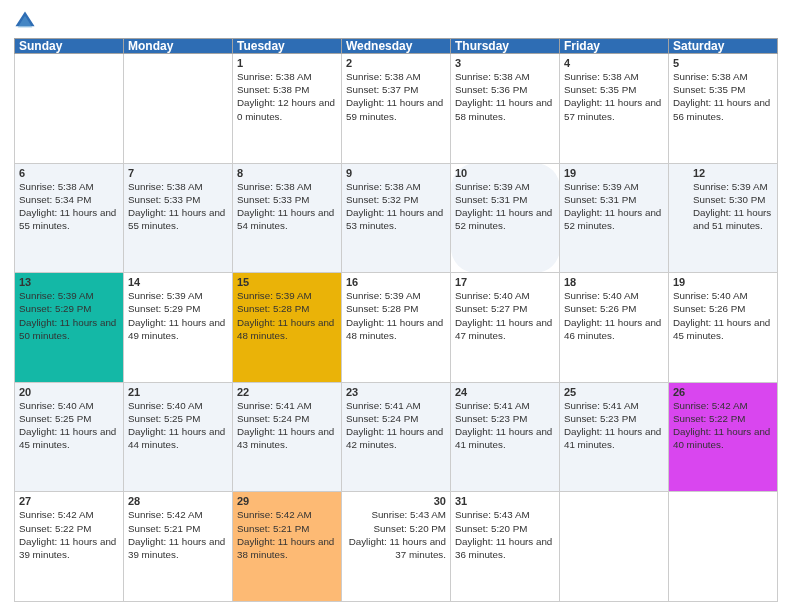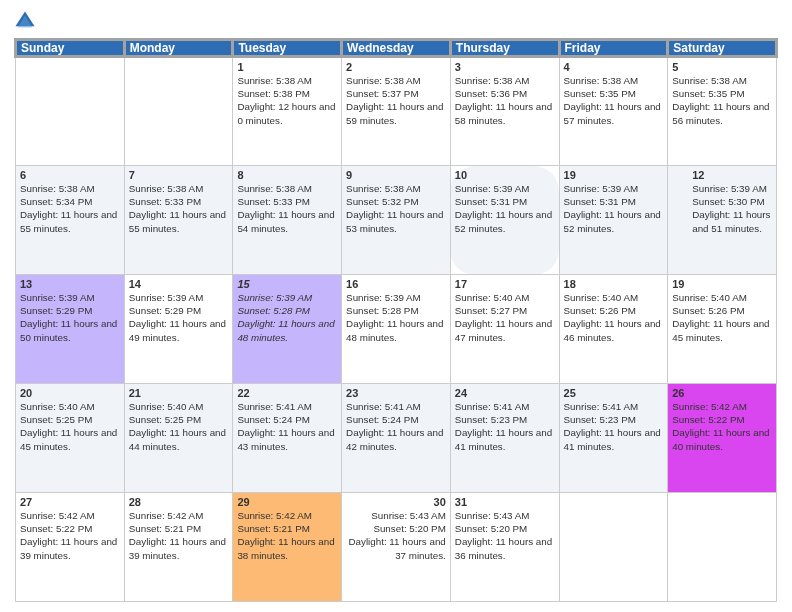--- a/index.html
+++ b/index.html
@@ -60,21 +60,21 @@
       width: 100%;
       font-size: 10.5px;
     }
     .calendar th {
       background: #2e6db4;
       color: #fff;
       padding: 0 4px;
       text-align: left;
       font-size: 12px;
       font-weight: bold;
-      border: 3px solid #a3a3a3;
+      border: 1px solid #a3a3a3;
     }
     .calendar td {
       border: 1px solid #ccc;
       vertical-align: top;
       padding: 3px 4px;
       width: calc(100% / 7);
       height: 78px;
       color: #333;
     }
     .calendar tr:nth-child(even) td {
@@ -180,29 +180,29 @@
           <td style="background: rgb(240, 244, 249);">
             <span class="day-num">19</span>
             <div class="day-info">Sunrise: 5:39 AM<br>Sunset: 5:31 PM<br>Daylight: 11 hours and 52 minutes.</div>
           </td>
           <td style="background: rgb(240, 244, 249); padding-left: 24px;">
             <span class="day-num">12</span>
             <div class="day-info">Sunrise: 5:39 AM<br>Sunset: 5:30 PM<br>Daylight: 11 hours and 51 minutes.</div>
           </td>
         </tr>
         <tr>
-          <td style="background: #c4b5fd;">
+          <td style="background: #14b8a6;">
             <span class="day-num">13</span>
             <div class="day-info">Sunrise: 5:39 AM<br>Sunset: 5:29 PM<br>Daylight: 11 hours and 50 minutes.</div>
           </td>
           <td style="background: rgb(255, 255, 255);">
             <span class="day-num">14</span>
             <div class="day-info">Sunrise: 5:39 AM<br>Sunset: 5:29 PM<br>Daylight: 11 hours and 49 minutes.</div>
           </td>
-          <td style="background: #c4b5fd; font-style: italic;">
+          <td style="background: #eab308;">
             <span class="day-num">15</span>
             <div class="day-info">Sunrise: 5:39 AM<br>Sunset: 5:28 PM<br>Daylight: 11 hours and 48 minutes.</div>
           </td>
           <td style="background: rgb(255, 255, 255);">
             <span class="day-num">16</span>
             <div class="day-info">Sunrise: 5:39 AM<br>Sunset: 5:28 PM<br>Daylight: 11 hours and 48 minutes.</div>
           </td>
           <td style="background: rgb(255, 255, 255);">
             <span class="day-num">17</span>
             <div class="day-info">Sunrise: 5:40 AM<br>Sunset: 5:27 PM<br>Daylight: 11 hours and 47 minutes.</div>

